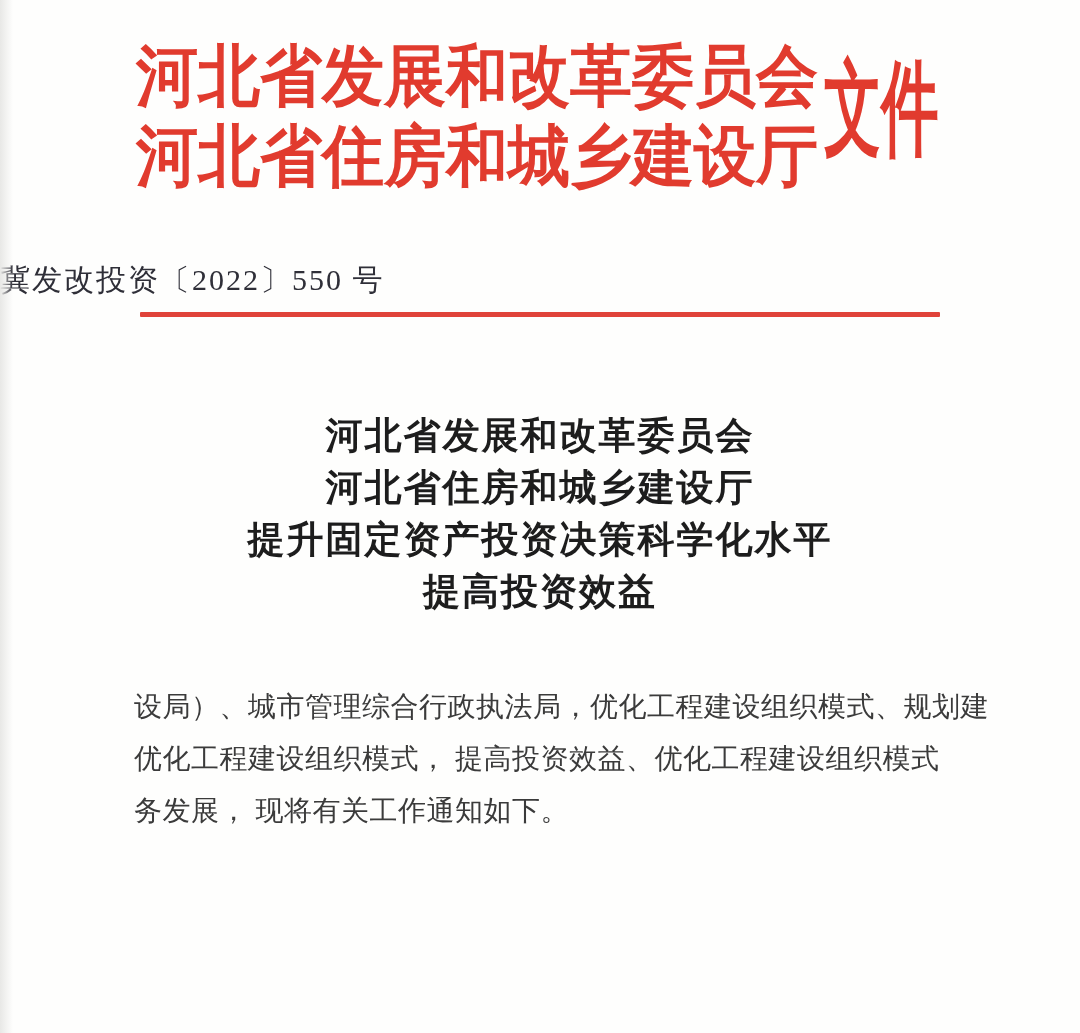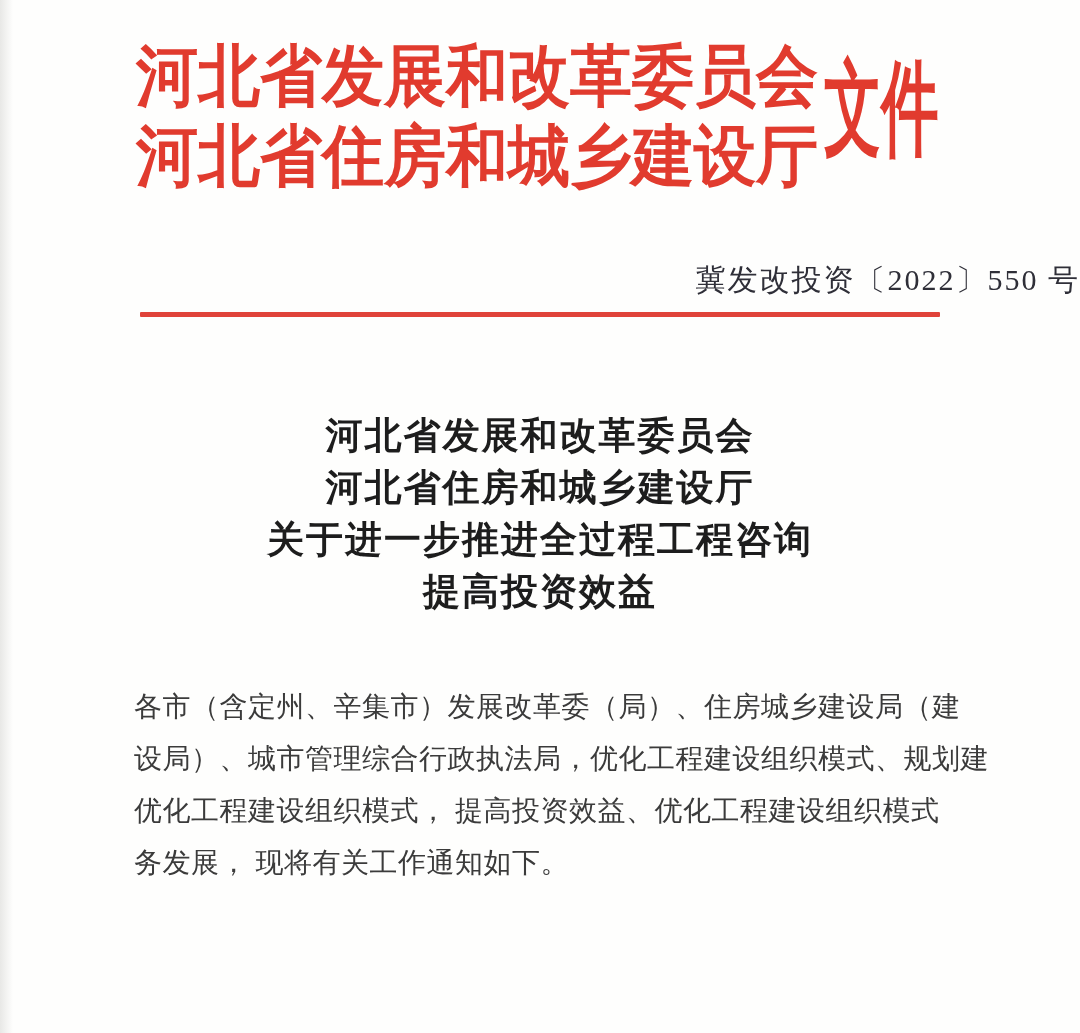--- a/index.html
+++ b/index.html
@@ -50,26 +50,25 @@
     white-space: nowrap;
     transform: scaleX(0.55) scaleY(1.0);
     transform-origin: left center;
     margin-left: 6px;
     margin-top: -14px;
     width: 120px;
   }
   
   .doc-number {
     margin-top: 66px;
-    text-align: right;
+    text-align: left;
     font-size: 30px;
     line-height: 36px;
     letter-spacing: 2px;
     color: #2f2f38;
-    padding-left: 24px;
   }
   
   .red-rule {
     width: 800px;
     height: 5px;
     margin: 14px auto 0 auto;
     background: #e0433a;
     border-radius: 1px;
   }
   
@@ -117,24 +116,23 @@
     <div class="doc-type">文件</div>
   </div>
 
   <div class="doc-number">冀发改投资〔2022〕550 号</div>
 
   <div class="red-rule"></div>
 
   <div class="title-block">
     <div class="title-line">河北省发展和改革委员会</div>
     <div class="title-line">河北省住房和城乡建设厅</div>
-    <div class="title-line">关于进一步推进全过程工程咨询</div>
+    <div class="title-line">提升固定资产投资决策科学化水平</div>
     <div class="title-line">提高投资效益</div>
   </div>
 
   <div class="body-block">
-    <div class="body-line">各市（含定州、辛集市）发展改革委（局）、住房城乡建设局（建</div>
     <div class="body-line">设局）、城市管理综合行政执法局，优化工程建设组织模式、规划建</div>
     <div class="body-line">优化工程建设组织模式， 提高投资效益、优化工程建设组织模式</div>
     <div class="body-line">务发展， 现将有关工作通知如下。</div>
   </div>
 
 </div>
 
 </body></html>

